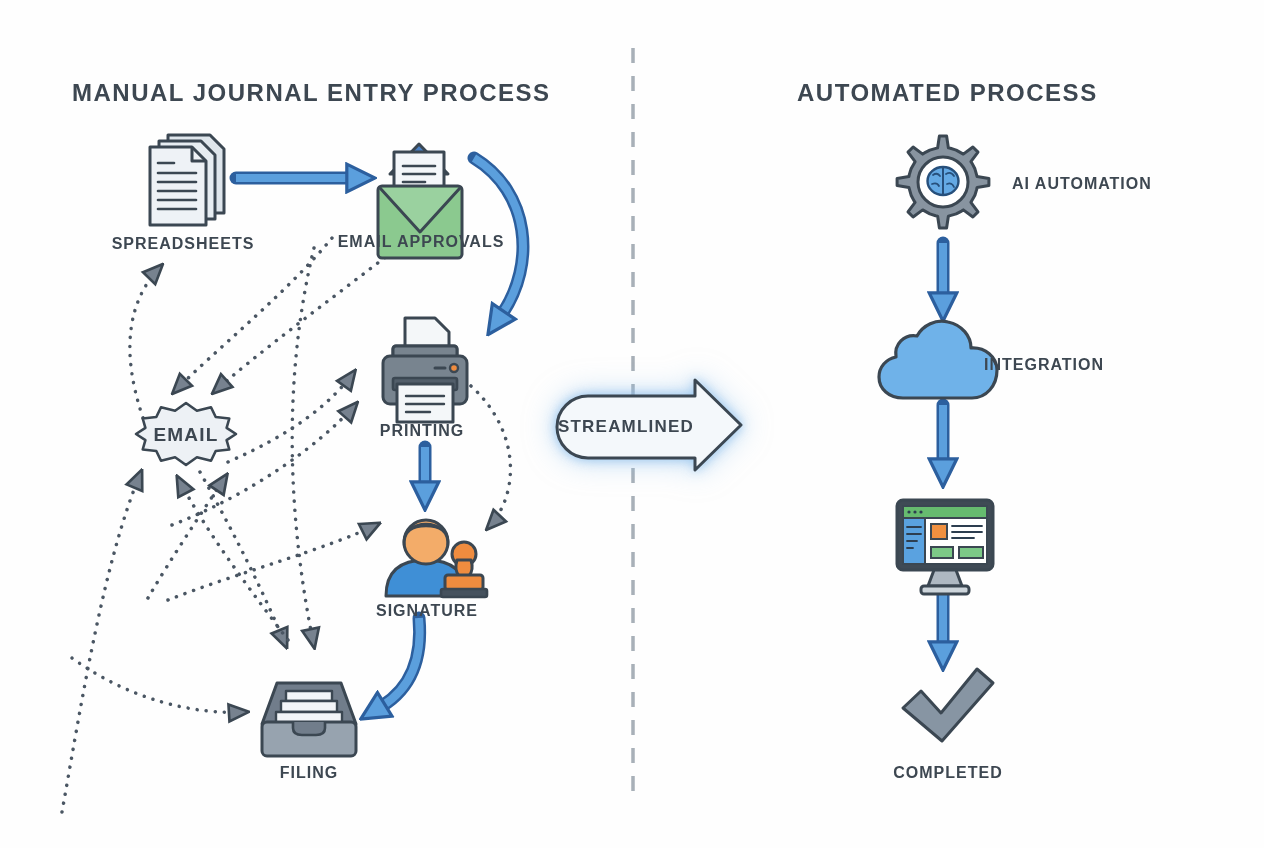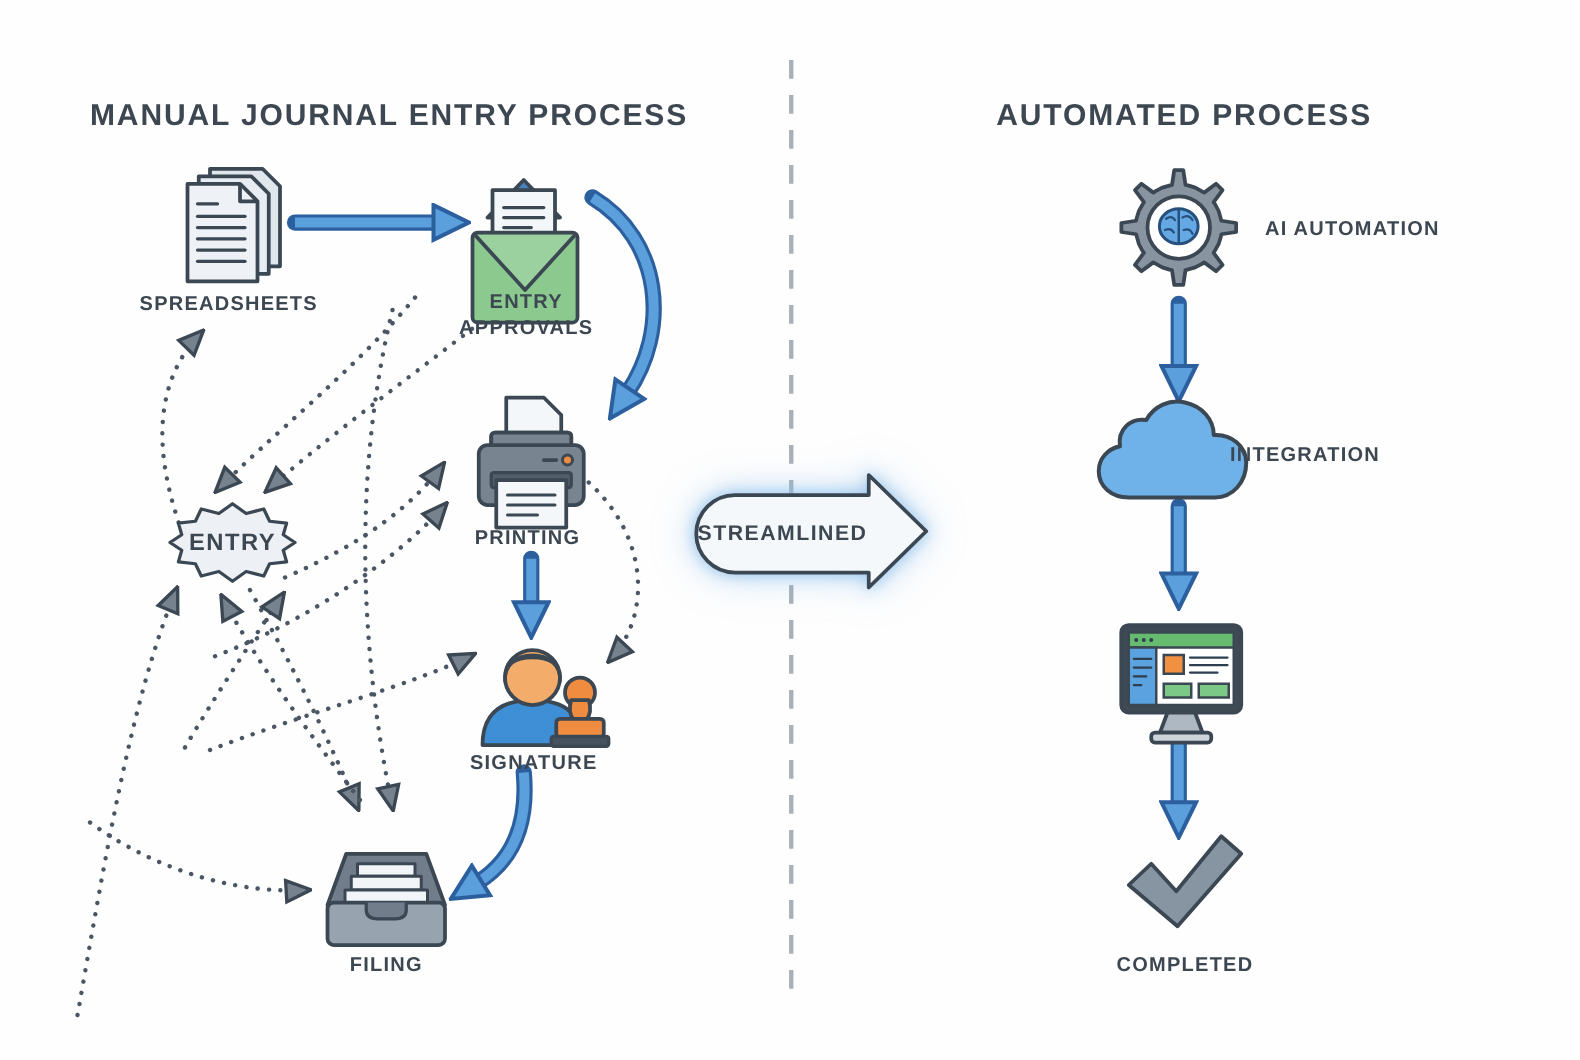--- a/index.html
+++ b/index.html
@@ -207,22 +207,22 @@
 
   <g>
     <path class="outline" d="M 903,708 L 921,691 L 941,713 L 977,669 L 993,683 L 942,741 Z" fill="#8795a3" stroke-width="3"></path>
   </g>
 </svg>
 
 <div class="ttl" style="left:72px;top:63px;">MANUAL JOURNAL ENTRY PROCESS</div>
 <div class="ttl" style="left:797px;top:63px;">AUTOMATED PROCESS</div>
 
 <div class="lbl" style="left:73px;top:233px;width:220px;">SPREADSHEETS</div>
-<div class="lbl" style="left:336px;top:231px;width:170px;">ENTRY APPROVALS</div>
-<div class="lbl messy-lbl" style="left:126px;top:424px;width:120px;">ENTRY</div>
+<div class="lbl" style="left:336px;top:231px;width:170px;">EMAIL APPROVALS</div>
+<div class="lbl messy-lbl" style="left:126px;top:424px;width:120px;">EMAIL</div>
 <div class="lbl" style="left:332px;top:420px;width:180px;">PRINTING</div>
 <div class="lbl" style="left:337px;top:600px;width:180px;">SIGNATURE</div>
 <div class="lbl" style="left:219px;top:762px;width:180px;">FILING</div>
 
 <div class="lbl stream-lbl" style="left:556px;top:416px;width:140px;">STREAMLINED</div>
 
 <div class="lbl left-align" style="left:1012px;top:173px;width:220px;">AI AUTOMATION</div>
 <div class="lbl left-align" style="left:984px;top:354px;width:220px;">INTEGRATION</div>
 <div class="lbl" style="left:848px;top:762px;width:200px;">COMPLETED</div>
 

